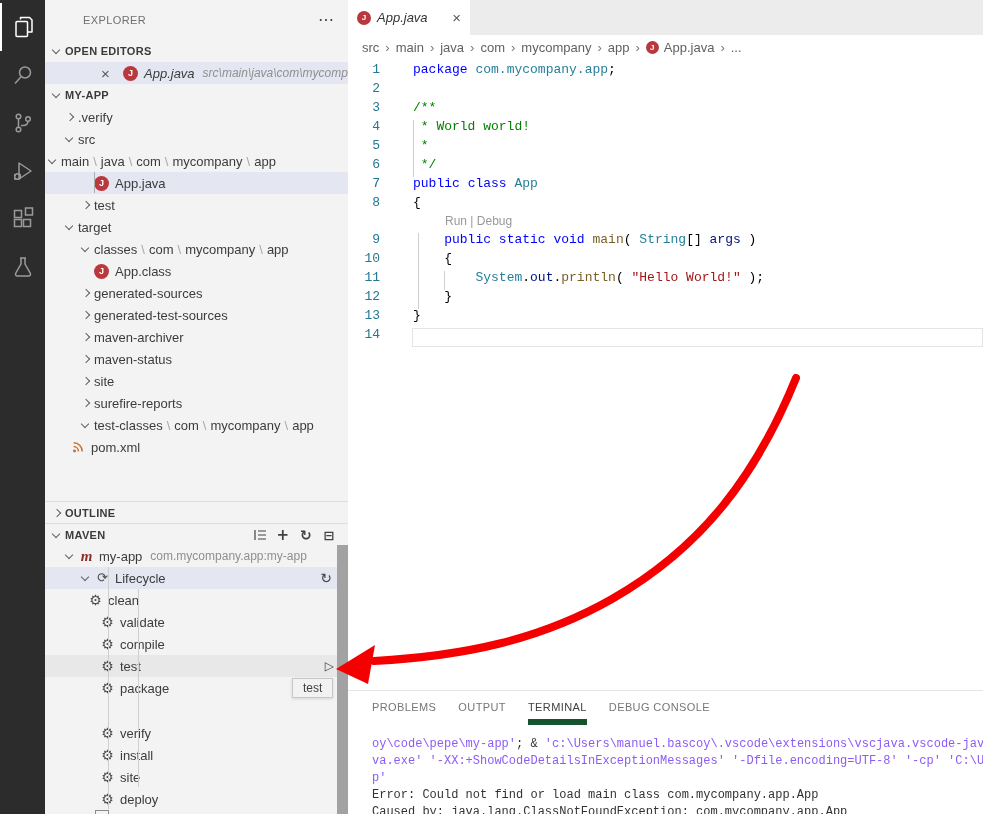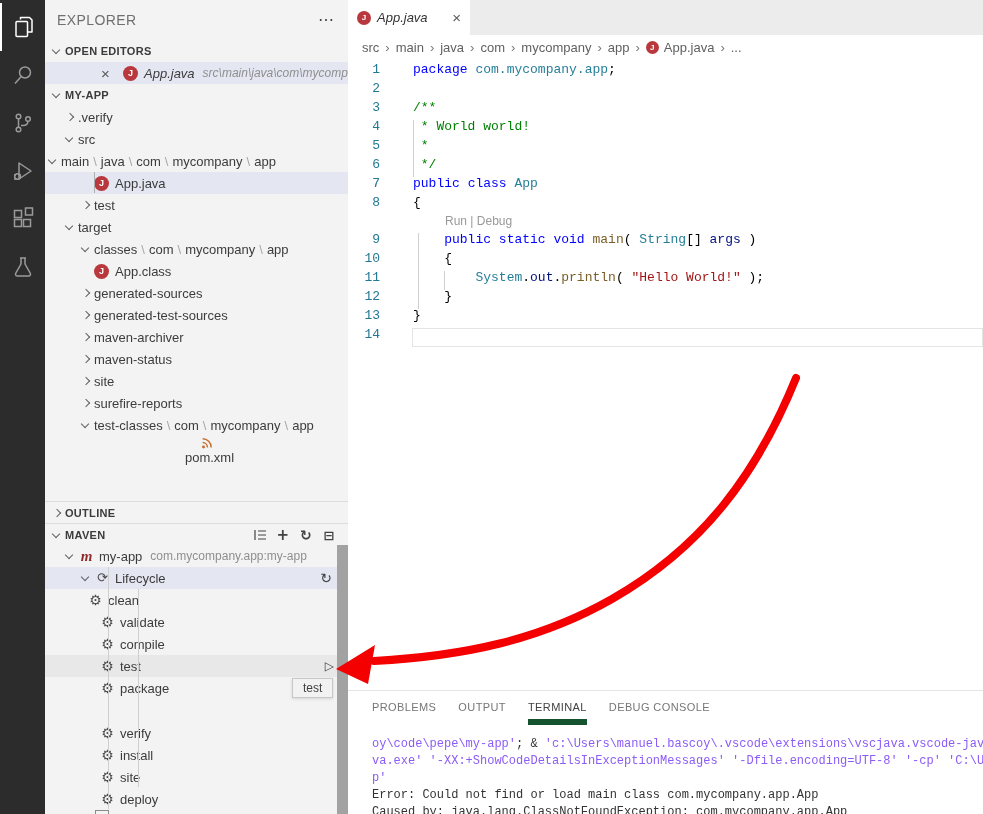--- a/index.html
+++ b/index.html
@@ -8,21 +8,21 @@
   
   #activitybar{position:absolute;left:0;top:0;width:45px;height:814px;background:#2c2c2c;z-index:5}
   .ab-item{position:absolute;left:0;width:45px;height:48px;display:flex;align-items:center;justify-content:center;box-sizing:border-box;cursor:pointer}
   .ab-item svg{stroke:#9a9a9a;fill:none;stroke-width:1.5}
   .ab-item.active{border-left:2px solid #fff}
   .ab-item.active svg{stroke:#fff}
   
   #sidebar{position:absolute;left:45px;top:0;width:303px;height:814px;background:#f3f3f3;z-index:6;overflow:hidden;color:#3c3c3c}
   .sb-abs{position:absolute;left:0;right:0}
   #sb-title{top:8px;height:24px;display:flex;align-items:center}
-  #sb-title .t{margin-left:12px;font-size:14px;color:#6f6f6f;letter-spacing:.4px}
+  #sb-title .t{margin-left:38px;font-size:11px;color:#6f6f6f;letter-spacing:.4px}
   #sb-more{position:absolute;right:14px;top:0;font-size:16px;color:#424242;cursor:pointer;line-height:24px}
   .sec-head{height:22px;display:flex;align-items:center;font-size:11px;font-weight:700;color:#3b3b3b;letter-spacing:.3px;cursor:pointer}
   .sec-head .chev{margin-left:4px}
   .bt{border-top:1px solid #ddd}
   .trow{display:flex;align-items:center;height:22px;font-size:13px;white-space:nowrap;position:relative;cursor:pointer}
   .trow.sel{background:#e4e6f1}
   .trow.hov{background:#e8e8e8}
   .chev{width:16px;height:22px;flex:none;position:relative}
   .chev::after{content:"";position:absolute;width:5px;height:5px;border-right:1.3px solid #616161;border-bottom:1.3px solid #616161;left:4px;top:7px;transform:rotate(45deg)}
   .chev.col::after{transform:rotate(-45deg);left:5px;top:8px}
@@ -190,21 +190,21 @@
         <span><span>site</span></span>
       </div>
       <div class="trow" style="padding-left: 33px;">
         <span class="chev col"></span>
         <span><span>surefire-reports</span></span>
       </div>
       <div class="trow" style="padding-left: 33px;">
         <span class="chev"></span>
         <span><span>test-classes</span><span class="sep">\</span><span>com</span><span class="sep">\</span><span>mycompany</span><span class="sep">\</span><span>app</span></span>
       </div>
-      <div class="trow" style="padding-left: 26px; flex-direction: column;">
+      <div class="trow" style="padding-left: 26px;">
         <svg width="14" height="14" viewBox="0 0 16 16" style="flex: 0 0 auto; margin-right: 6px;">
           <circle cx="4" cy="12.5" r="1.7" fill="#c76f32"></circle>
           <path d="M3 7.5a5.5 5.5 0 015.5 5.5M3 3.2A9.8 9.8 0 0112.8 13" stroke="#c76f32" fill="none" stroke-width="1.7"></path>
         </svg>
         <span><span>pom.xml</span></span>
       </div>
     </div>
   <div class="iguide" style="left:49px;top:172px;height:21px;background:#aeaeae"></div>
 
   <div class="sb-abs sec-head bt" style="top:501px">

